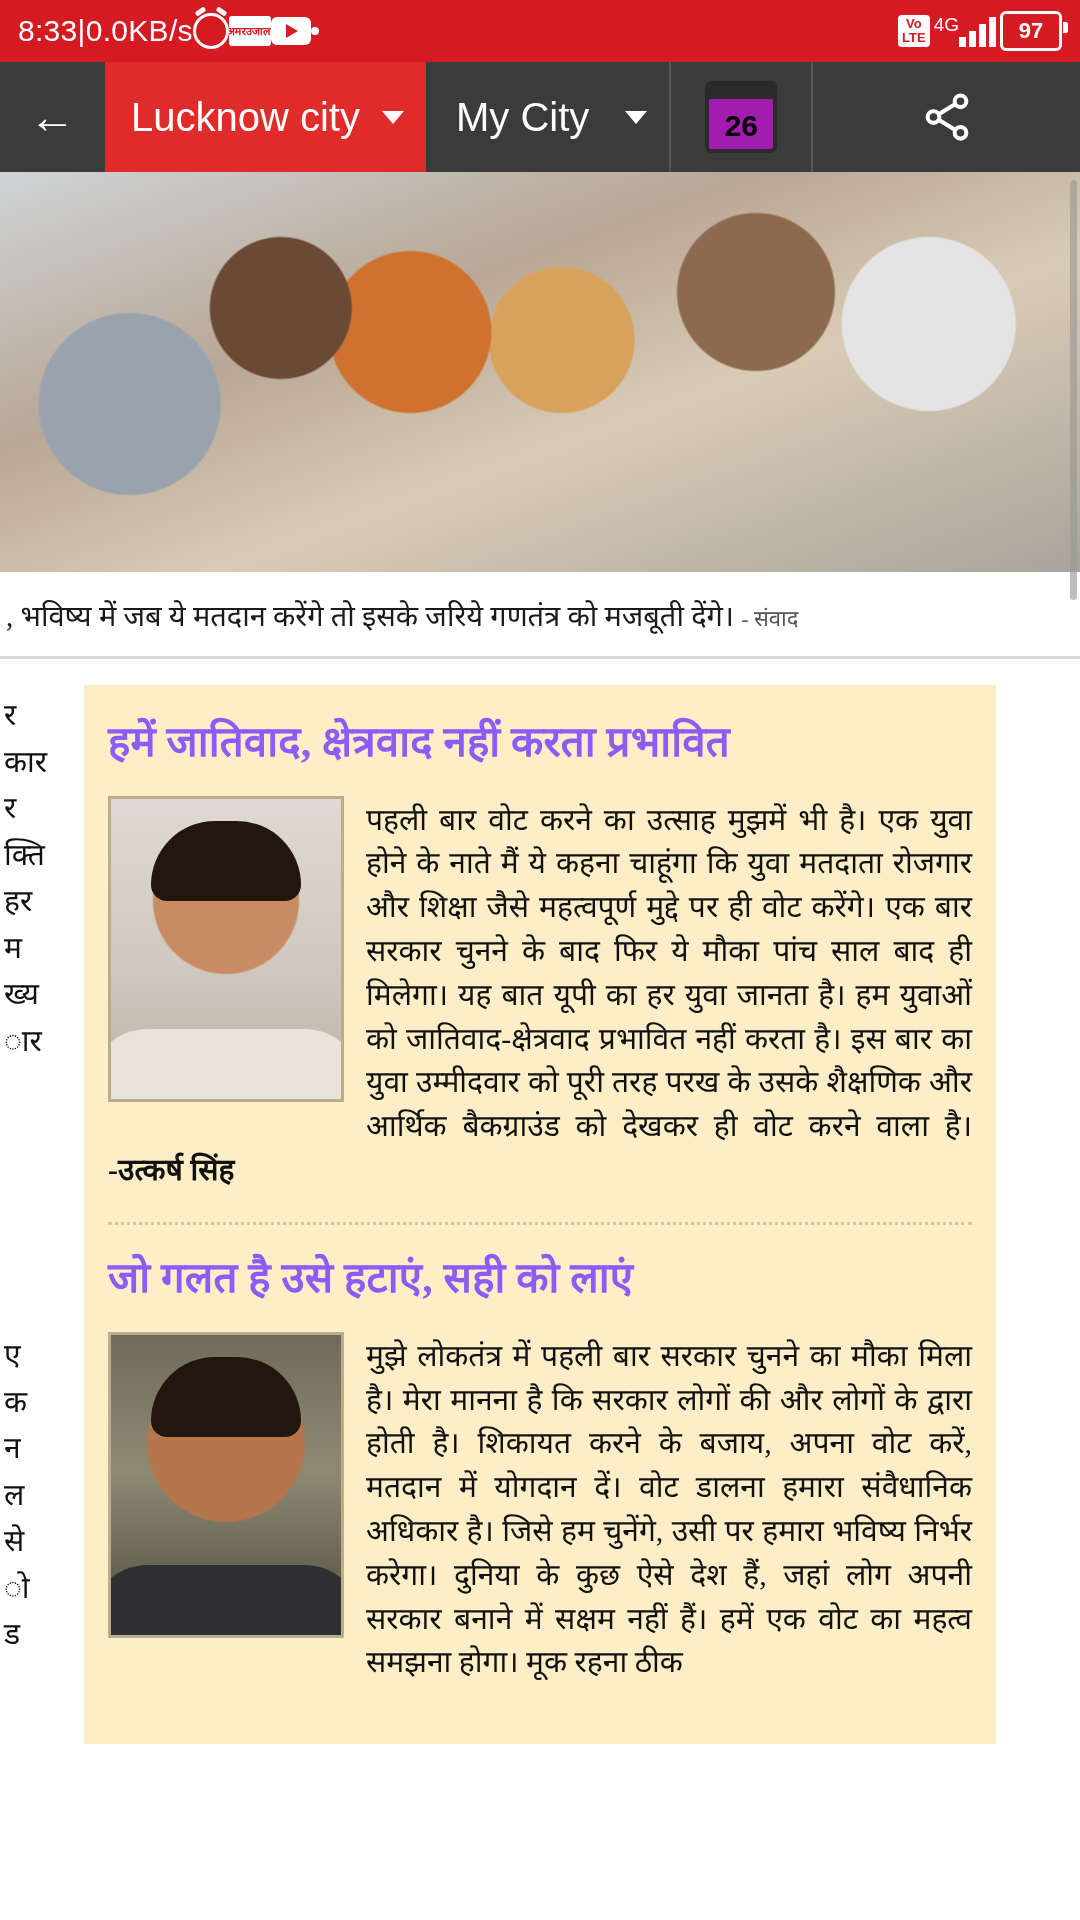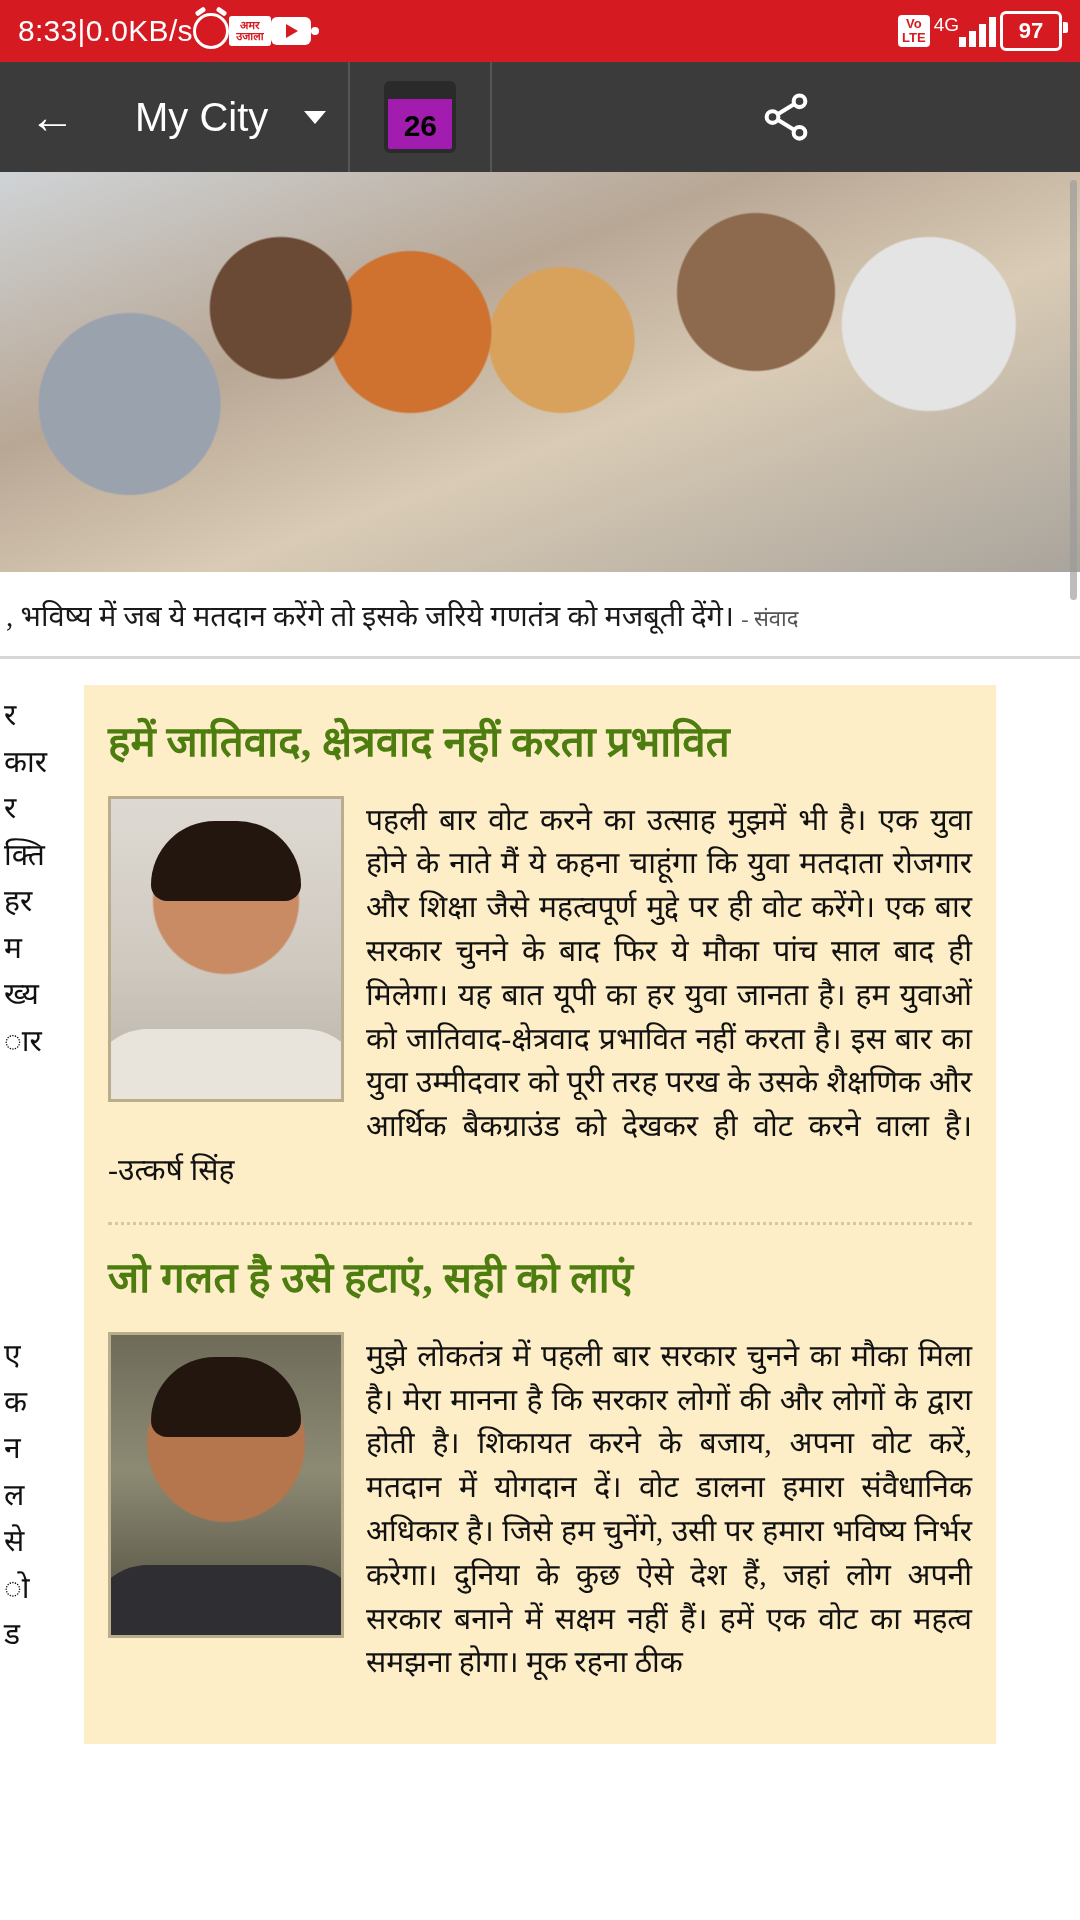--- a/index.html
+++ b/index.html
@@ -58,21 +58,21 @@
   .alarm-ico::before { left: -1px; transform: rotate(-35deg); }
   .alarm-ico::after  { right: -1px; transform: rotate(35deg); }
   .amar-ico {
     background: #ffffff;
     color: #d51a21;
     font-size: 11px;
     line-height: 11px;
     width: 42px;
     height: 30px;
     display: flex;
-    flex-direction: column;
+    flex-direction: row;
     align-items: center;
     justify-content: center;
     border-radius: 3px;
     font-weight: bold;
     overflow: hidden;
   }
   .yt-ico {
     width: 40px; height: 28px;
     background: #ffffff;
     border-radius: 6px;
@@ -277,21 +277,21 @@
     padding: 26px 24px 30px 24px;
     box-sizing: border-box;
     min-height: 1000px;
     position: relative;
   }
   .panel h2 {
     margin: 0 0 22px 0;
     font-family: "Liberation Serif", serif;
     font-size: 42px;
     font-weight: bold;
-    color: #4d7c0f;
+    color: #8b5cf6;
     letter-spacing: .2px;
   }
   .story {
     font-family: "Liberation Serif", serif;
     font-size: 30px;
     line-height: 1.46;
     color: #111;
     text-align: justify;
   }
   .portrait {
@@ -320,21 +320,21 @@
     border-radius: 80px 80px 20px 20px;
   }
   .portrait .shoulders {
     position: absolute;
     left: -10%; bottom: 0;
     width: 120%; height: 70px;
     background: #e8e4dc;
     border-radius: 60px 60px 0 0;
   }
   .portrait.p2 .shoulders { background: #2f2f33; }
-  .byline { font-weight: normal; }
+  .byline { font-weight: bold; }
   .divider-dots {
     clear: both;
     border-top: 3px dotted #d9c79a;
     margin: 26px 0 22px 0;
   }
 
   
   .bleed {
     position: absolute;
     top: 520px;
@@ -394,20 +394,24 @@
     <span class="batt">
       <span>97</span>
     </span>
   </div>
 </div>
 
 <div class="toolbar">
   <div class="tb-back">
     <span>←</span>
   </div>
+  <div class="tb-city">
+    <span class="lbl">Lucknow city</span>
+    <span class="caret"></span>
+  </div>
   <div class="tb-mycity">
     <span class="lbl">My City</span>
     <span class="caret"></span>
   </div>
   <div class="tb-date">
     <span class="cal">
       <span>26</span>
     </span>
   </div>
   <div class="tb-share">

